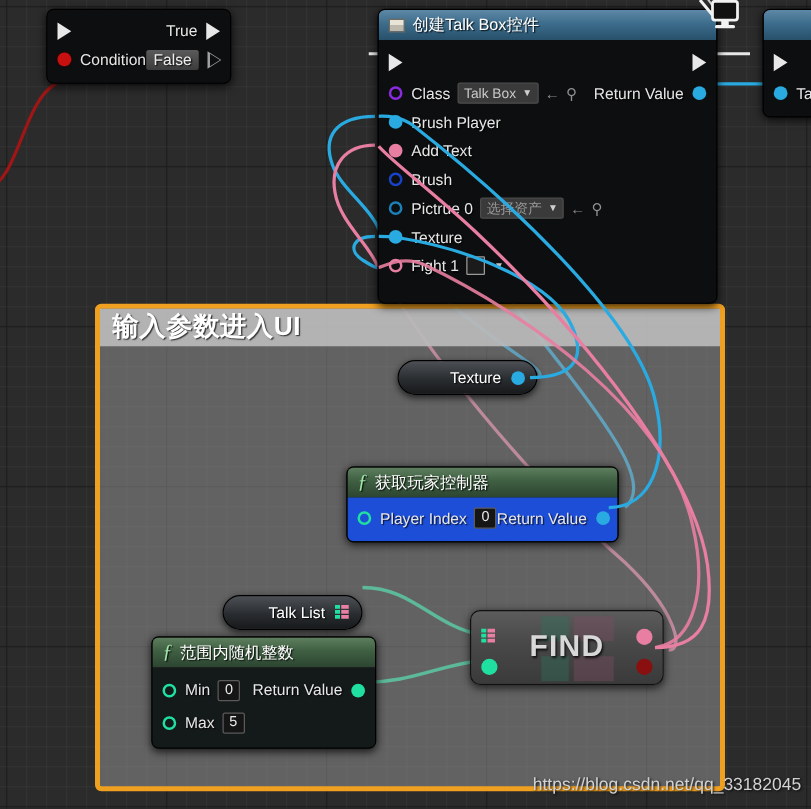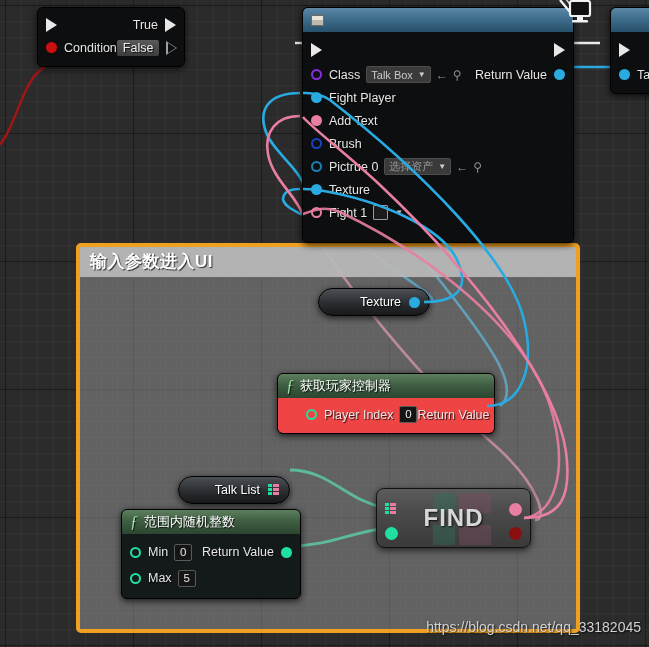--- a/index.html
+++ b/index.html
@@ -33,21 +33,21 @@
   .comment {
     position: absolute;
     border: 4px solid #F0A020;
     border-radius: 5px;
     background: rgba(150,150,150,0.52);
   }
   .comment-title {
     height: 30px;
     background: rgba(186,186,186,0.92);
     color: #ffffff;
-    font-size: 17px;
+    font-size: 21px;
     font-weight: bold;
     line-height: 30px;
     padding-left: 10px;
     text-shadow: 1px 1px 1px rgba(0,0,0,0.75);
     letter-spacing: 0.5px;
     overflow: hidden;
     white-space: nowrap;
   }
 
   
@@ -292,20 +292,21 @@
         <span class="spacer"></span>
         <span class="rlbl falsebox">False</span>
         <span class="pin-exec-hollow"></span>
       </div>
     </div>
   </div>
 
   <div class="node" style="left:302px; top:7px; width:272px;">
     <div class="node-header hdr-blue">
       <span class="widget-ico"></span>
+      <span>创建Talk Box控件</span>
     </div>
     <div class="node-body" style="padding-bottom:18px;">
 
       <div class="row" style="height:26px;">
         <span class="pin-exec"></span>
         <span class="spacer"></span>
         <span class="pin-exec"></span>
       </div>
 
       <div class="row">
@@ -317,21 +318,21 @@
         </span>
         <span class="smallicon">←</span>
         <span class="smallicon">⚲</span>
         <span class="spacer"></span>
         <span class="rlbl">Return Value</span>
         <span class="pin pin-dot" style="background:#29ABE2;"></span>
       </div>
 
       <div class="row">
         <span class="pin pin-dot" style="background:#29ABE2;"></span>
-        <span class="lbl">Fight Player</span>
+        <span class="lbl">Brush Player</span>
       </div>
 
       <div class="row">
         <span class="pin pin-dot" style="background:#E87EA1;"></span>
         <span class="lbl">Add Text</span>
       </div>
 
       <div class="row">
         <span class="pin pin-ring" style="border:2.5px solid #1843C8;"></span>
         <span class="lbl">Brush</span>
@@ -379,21 +380,21 @@
   <div class="varnode" style="left:318px; top:288px; width:112px;">
     <span>Texture</span>
     <span class="pin pin-dot vpin" style="background:#29ABE2;"></span>
   </div>
 
   <div class="node" style="left:277px; top:373px; width:218px;">
     <div class="node-header hdr-green">
       <span class="func-f">ƒ</span>
       <span>获取玩家控制器</span>
     </div>
-    <div class="node-body" style="background:#ef4444;padding-left:20px;">
+    <div class="node-body" style="background:#1d4ed8;">
       <div class="row">
         <span class="pin pin-ring" style="border:2.5px solid #1FE0A0;"></span>
         <span class="lbl">Player Index</span>
         <span class="numbox">0</span>
         <span class="spacer"></span>
         <span class="rlbl">Return Value</span>
         <span class="pin pin-dot" style="background:#29ABE2;"></span>
       </div>
     </div>
   </div>

